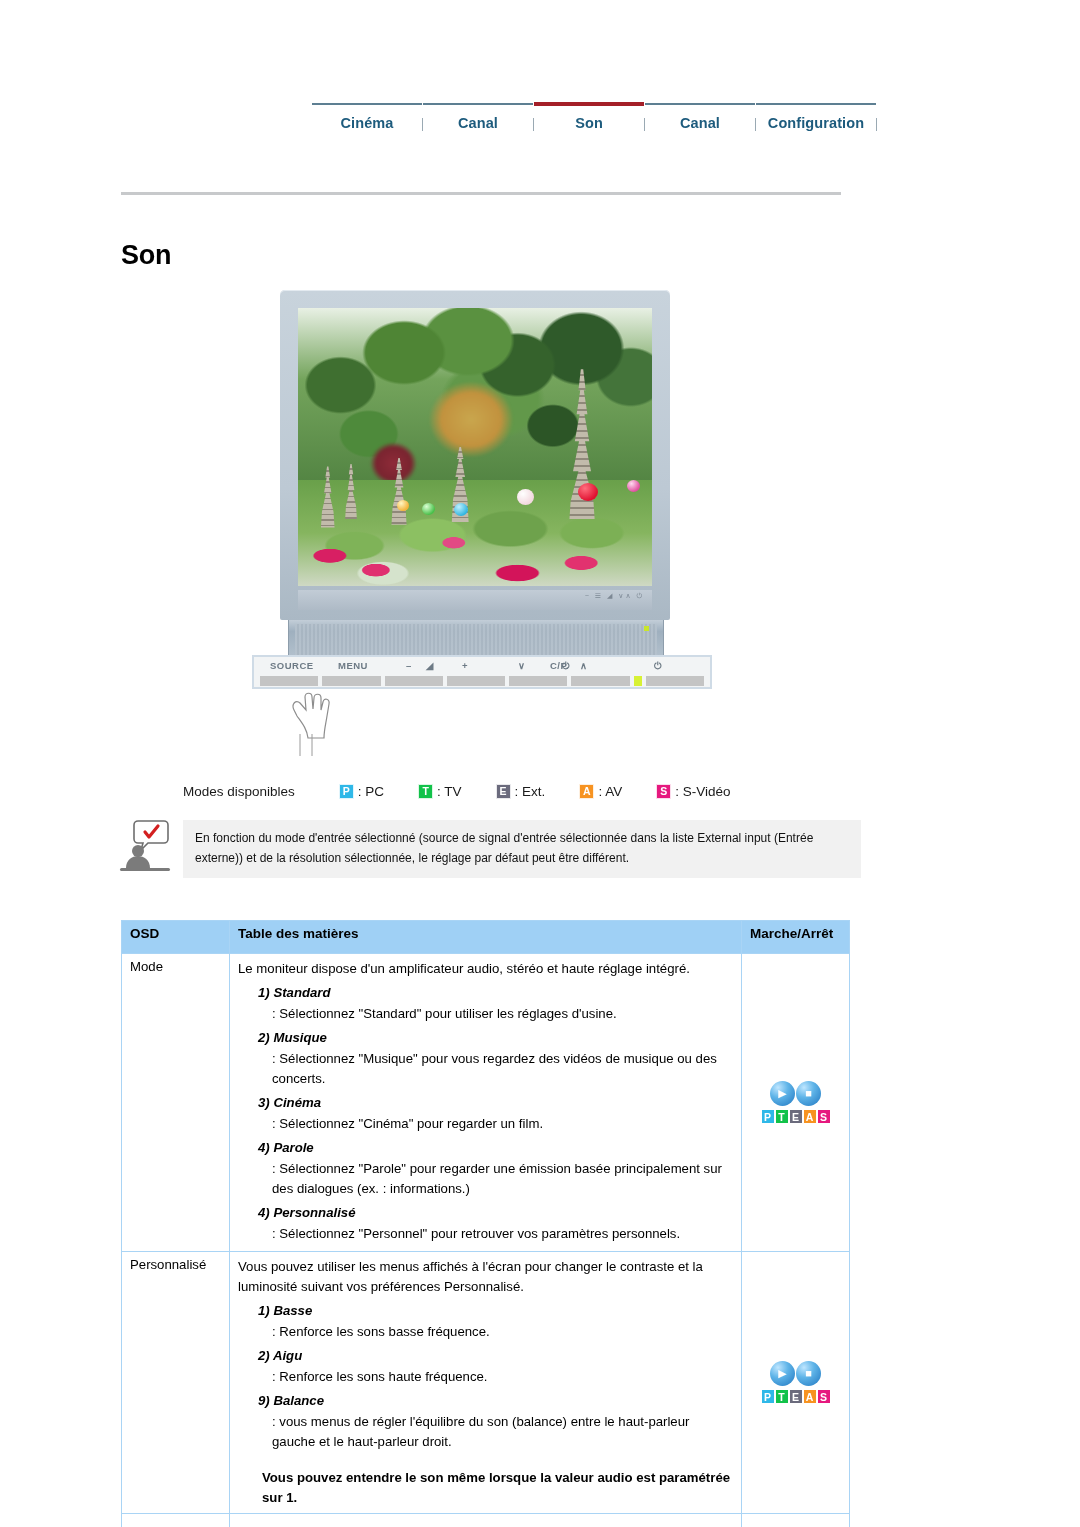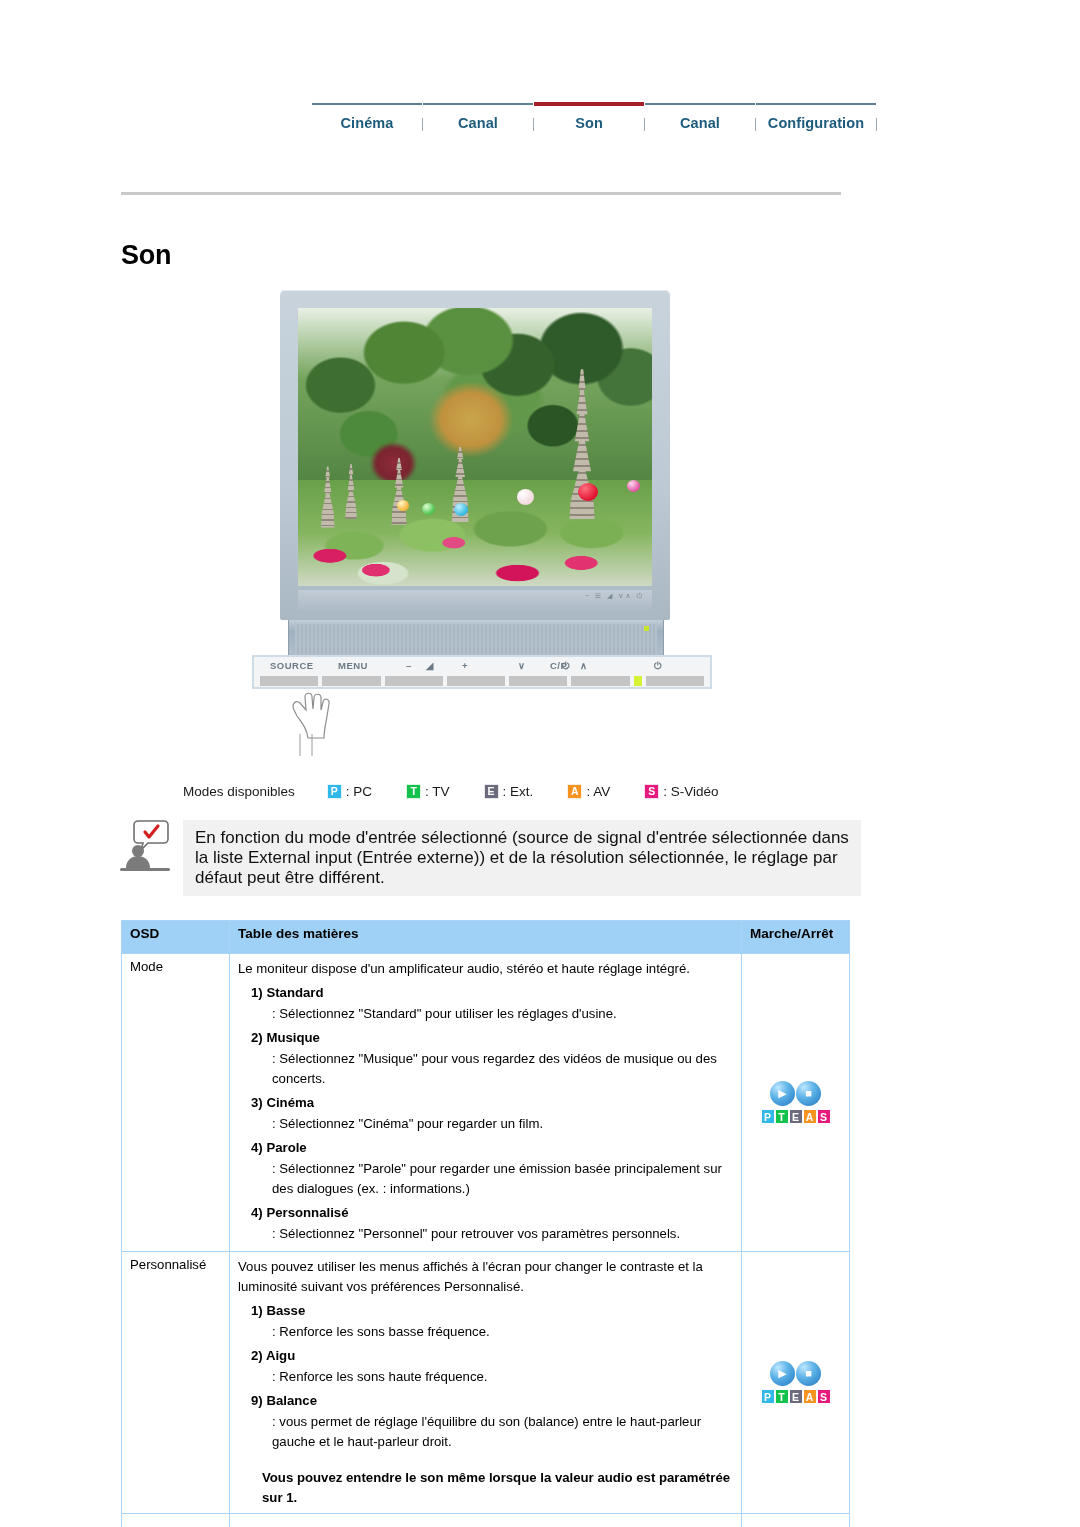--- a/index.html
+++ b/index.html
@@ -254,21 +254,21 @@
   
   .modes-row {
     position: absolute;
     left: 183px;
     top: 784px;
     display: flex;
     align-items: center;
     font-size: 13.5px;
     color: #1a1a1a;
   }
-  .modes-label { margin-right: 32px; }
+  .modes-label { margin-right: 44px; }
   .mode-chip { display: flex; align-items: center; margin-right: 34px; white-space: nowrap; }
   .mode-chip:last-child { margin-right: 0; }
   .chip {
     width: 15px; height: 15px;
     display: inline-flex; align-items: center; justify-content: center;
     color: #fff; font-size: 10.5px; font-weight: bold;
     margin-right: 4px;
     line-height: 1;
   }
   .chip-inner {
@@ -278,21 +278,21 @@
   }
 
   
   .note {
     position: absolute;
     left: 183px;
     top: 820px;
     width: 678px;
     min-height: 58px;
     background: #f1f1f1;
-    font-size: 17px;
+    font-size: 12px;
     line-height: 20px;
     color: #111;
     padding: 8px 10px 8px 12px;
     box-sizing: border-box;
   }
   .note-icon { position: absolute; left: 118px; top: 818px; }
 
   
   .tbl {
     position: absolute;
@@ -316,21 +316,21 @@
     font-size: 13.5px;
     padding: 5px 8px;
     height: 22px;
   }
   .col-osd { width: 108px; }
   .col-toc { width: 512px; }
   .col-onoff { width: 108px; }
   .tbl td.osd-cell { font-weight: normal; }
   .tbl td.onoff-cell { text-align: center; vertical-align: middle; }
   .lead { line-height: 20px; margin: 0 0 1px 0; }
-  .item-head { font-weight: bold; margin: 4px 0 2px 13px; line-height: 19px; }
+  .item-head { font-weight: bold; margin: 4px 0 2px 20px; line-height: 19px; font-style: italic; }
   .item-body { margin: 0 0 2px 34px; line-height: 20px; }
   .bold-note { font-weight: bold; margin: 16px 0 0 24px; line-height: 20px; }
   .row-empty td { height: 30px; }
 
   
   .pteas { display:inline-block; }
   .pteas-discs { display:flex; justify-content:center; gap:1px; margin-bottom:3px; }
   .disc { width:25px; height:25px; border-radius:50%;
     background: radial-gradient(circle at 32% 26%, #bfe6ff 0%, #5fb4e8 40%, #1f76c0 100%);
     display:flex; align-items:center; justify-content:center; }
@@ -547,21 +547,21 @@
       <td>
         <p class="lead">Vous pouvez utiliser les menus affichés à l'écran pour changer le contraste et la luminosité suivant vos préférences Personnalisé.</p>
 
         <p class="item-head">1) Basse</p>
         <p class="item-body">: Renforce les sons basse fréquence.</p>
 
         <p class="item-head">2) Aigu</p>
         <p class="item-body">: Renforce les sons haute fréquence.</p>
 
         <p class="item-head">9) Balance</p>
-        <p class="item-body">: vous permet de réglage l'équilibre du son (balance) entre le haut-parleur gauche et le haut-parleur droit.</p>
+        <p class="item-body">: vous menus de régler l'équilibre du son (balance) entre le haut-parleur gauche et le haut-parleur droit.</p>
 
         <p class="bold-note">Vous pouvez entendre le son même lorsque la valeur audio est paramétrée sur 1.</p>
       </td>
       <td class="onoff-cell">
         <div class="pteas">
           <div class="pteas-discs">
             <span class="disc">
                 <span class="gly">▶</span>
               </span>
             <span class="disc">

